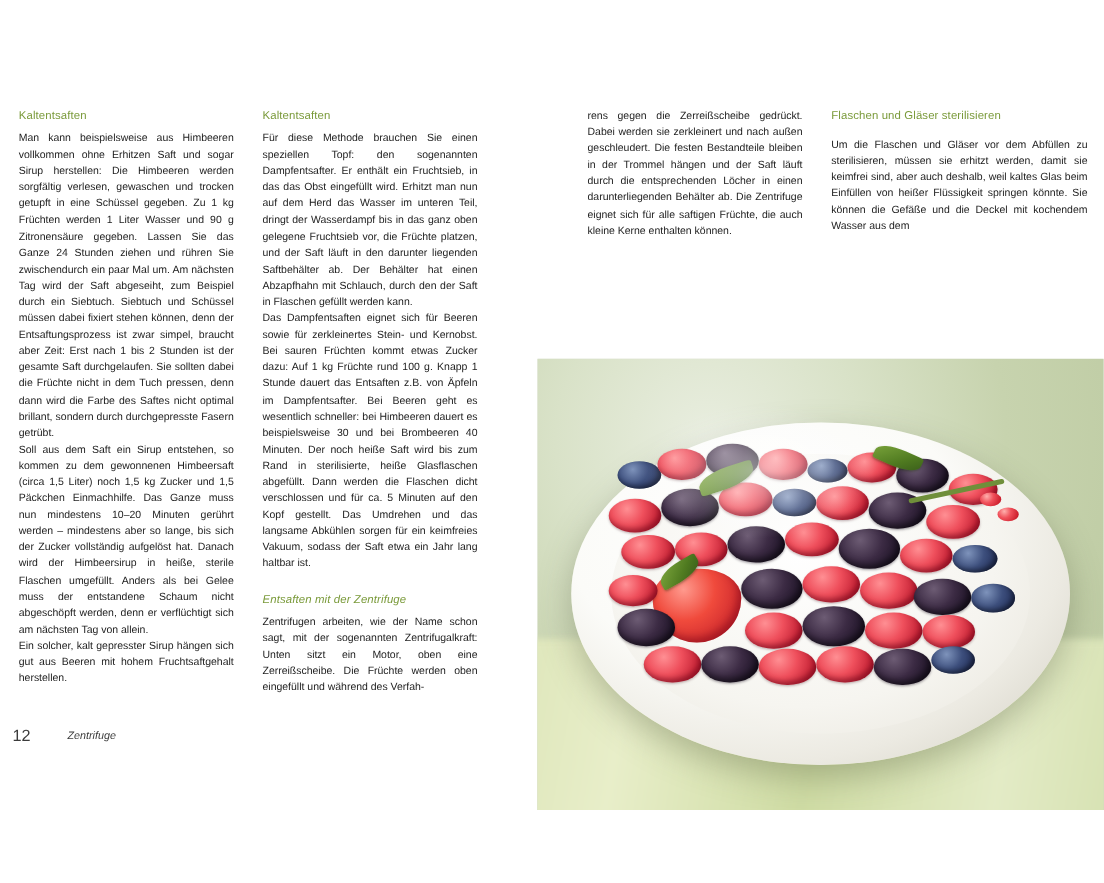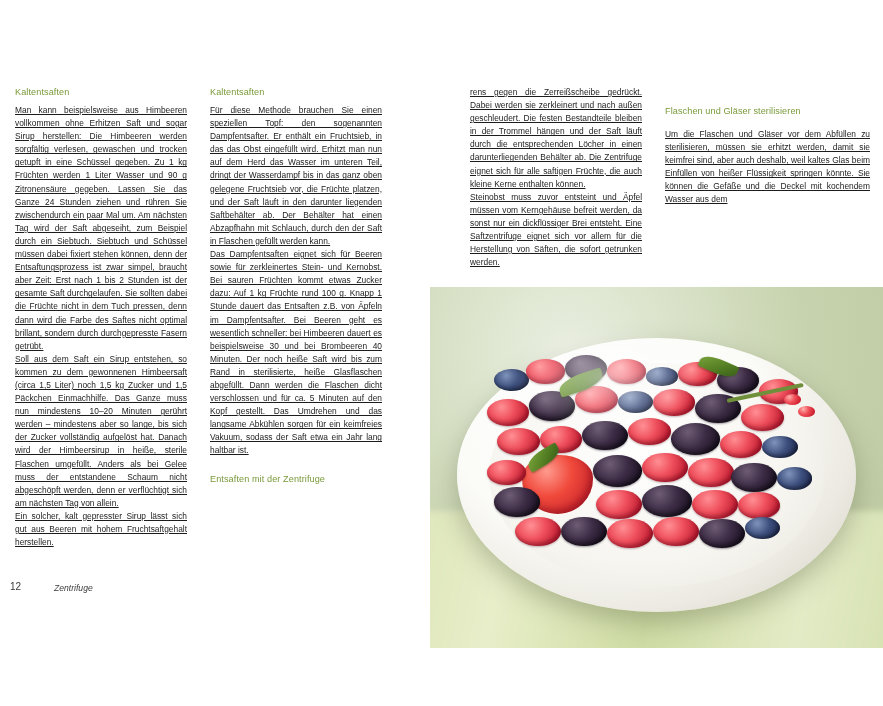--- a/index.html
+++ b/index.html
@@ -26,45 +26,44 @@
     top: 86px;
     width: 172px;
     font-size: 8.4px;
     line-height: 13.1px;
     text-align: justify;
     color: #1c1c1c;
   }
   #col1 { left: 15px; }
   #col2 { left: 210px; }
   #col3 { left: 470px; }
-  #col4 { left: 665px; width: 205px; margin-top: 19px; }
+  #col4 { left: 665px; width: 205px; }
 
   .sec-head {
     color: #7a9a3a;
     font-size: 9.1px;
     line-height: 12px;
     margin: 0 0 6px 0;
     text-align: left;
     letter-spacing: 0.1px;
   }
-  .sec-head.spaced { margin-top: 15px; }
+  .sec-head.spaced { margin-top: 15px; font-style: italic; }
   p.body {
     margin: 0 0 0 0;
     text-align: justify;
     hyphens: auto;
-    text-decoration: underline;
   }
   p.body + p.body { margin-top: 0px; }
   p.gap { margin-top: 11px; }
 
   .folio {
     position: absolute;
     left: 10px;
     top: 581px;
-    font-size: 10px;
+    font-size: 13px;
     color: #3b3b3b;
     font-weight: normal;
   }
   .folio-label {
     position: absolute;
     left: 54px;
     top: 583px;
     font-size: 8.6px;
     font-style: italic;
     color: #3b3b3b;
@@ -169,33 +168,33 @@
 </style>
 </head>
 <body>
 
 <div class="page">
 
   <div class="col" id="col1">
     <div class="sec-head">Kaltentsaften</div>
     <p class="body">Man kann beispielsweise aus Himbeeren vollkommen ohne Erhitzen Saft und sogar Sirup herstellen: Die Himbeeren werden sorgfältig verlesen, gewaschen und trocken getupft in eine Schüssel gegeben. Zu 1 kg Früchten werden 1 Liter Wasser und 90 g Zitronensäure gegeben. Lassen Sie das Ganze 24 Stunden ziehen und rühren Sie zwischendurch ein paar Mal um. Am nächsten Tag wird der Saft abgeseiht, zum Beispiel durch ein Siebtuch. Siebtuch und Schüssel müssen dabei fixiert stehen können, denn der Entsaftungsprozess ist zwar simpel, braucht aber Zeit: Erst nach 1 bis 2 Stunden ist der gesamte Saft durchgelaufen. Sie sollten dabei die Früchte nicht in dem Tuch pressen, denn dann wird die Farbe des Saftes nicht optimal brillant, sondern durch durchgepresste Fasern getrübt.</p>
     <p class="body gap">Soll aus dem Saft ein Sirup entstehen, so kommen zu dem gewonnenen Himbeersaft (circa 1,5 Liter) noch 1,5 kg Zucker und 1,5 Päckchen Einmachhilfe. Das Ganze muss nun mindestens 10–20 Minuten gerührt werden – mindestens aber so lange, bis sich der Zucker vollständig aufgelöst hat. Danach wird der Himbeersirup in heiße, sterile Flaschen umgefüllt. Anders als bei Gelee muss der entstandene Schaum nicht abgeschöpft werden, denn er verflüchtigt sich am nächsten Tag von allein.</p>
-    <p class="body gap">Ein solcher, kalt gepresster Sirup lässt sich gut aus Beeren mit hohem Fruchtsaftgehalt herstellen.</p>
+    <p class="body gap">Ein solcher, kalt gepresster Sirup hängen sich gut aus Beeren mit hohem Fruchtsaftgehalt herstellen.</p>
   </div>
 
   <div class="col" id="col2">
     <div class="sec-head">Kaltentsaften</div>
     <p class="body">Für diese Methode brauchen Sie einen speziellen Topf: den sogenannten Dampfentsafter. Er enthält ein Fruchtsieb, in das das Obst eingefüllt wird. Erhitzt man nun auf dem Herd das Wasser im unteren Teil, dringt der Wasserdampf bis in das ganz oben gelegene Fruchtsieb vor, die Früchte platzen, und der Saft läuft in den darunter liegenden Saftbehälter ab. Der Behälter hat einen Abzapfhahn mit Schlauch, durch den der Saft in Flaschen gefüllt werden kann.</p>
     <p class="body gap">Das Dampfentsaften eignet sich für Beeren sowie für zerkleinertes Stein- und Kernobst. Bei sauren Früchten kommt etwas Zucker dazu: Auf 1 kg Früchte rund 100 g. Knapp 1 Stunde dauert das Entsaften z.B. von Äpfeln im Dampfentsafter. Bei Beeren geht es wesentlich schneller: bei Himbeeren dauert es beispielsweise 30 und bei Brombeeren 40 Minuten. Der noch heiße Saft wird bis zum Rand in sterilisierte, heiße Glasflaschen abgefüllt. Dann werden die Flaschen dicht verschlossen und für ca. 5 Minuten auf den Kopf gestellt. Das Umdrehen und das langsame Abkühlen sorgen für ein keimfreies Vakuum, sodass der Saft etwa ein Jahr lang haltbar ist.</p>
     <div class="sec-head spaced">Entsaften mit der Zentrifuge</div>
+    <p class="body">Zentrifugen arbeiten, wie der Name schon sagt, mit der sogenannten Zentrifugalkraft: Unten sitzt ein Motor, oben eine Zerreißscheibe. Die Früchte werden oben eingefüllt und während des Verfah-</p>
   </div>
 
   <div class="col" id="col3">
     <p class="body">rens gegen die Zerreißscheibe gedrückt. Dabei werden sie zerkleinert und nach außen geschleudert. Die festen Bestandteile bleiben in der Trommel hängen und der Saft läuft durch die entsprechenden Löcher in einen darunterliegenden Behälter ab. Die Zentrifuge eignet sich für alle saftigen Früchte, die auch kleine Kerne enthalten können.</p>
-    <p class="body gap">Steinobst muss zuvor entsteint und Äpfel müssen vom Kerngehäuse befreit werden, da sonst nur ein dickflüssiger Brei entsteht. Eine Saftzentrifuge eignet sich vor allem für die Herstellung von Säften, die sofort getrunken werden.</p>
   </div>
 
   <div class="col" id="col4">
     <div class="sec-head">Flaschen und Gläser sterilisieren</div>
     <p class="body gap">Um die Flaschen und Gläser vor dem Abfüllen zu sterilisieren, müssen sie erhitzt werden, damit sie keimfrei sind, aber auch deshalb, weil kaltes Glas beim Einfüllen von heißer Flüssigkeit springen könnte. Sie können die Gefäße und die Deckel mit kochendem Wasser aus dem</p>
   </div>
 
   <div class="folio">12</div>
   <div class="folio-label">Zentrifuge</div>
 

